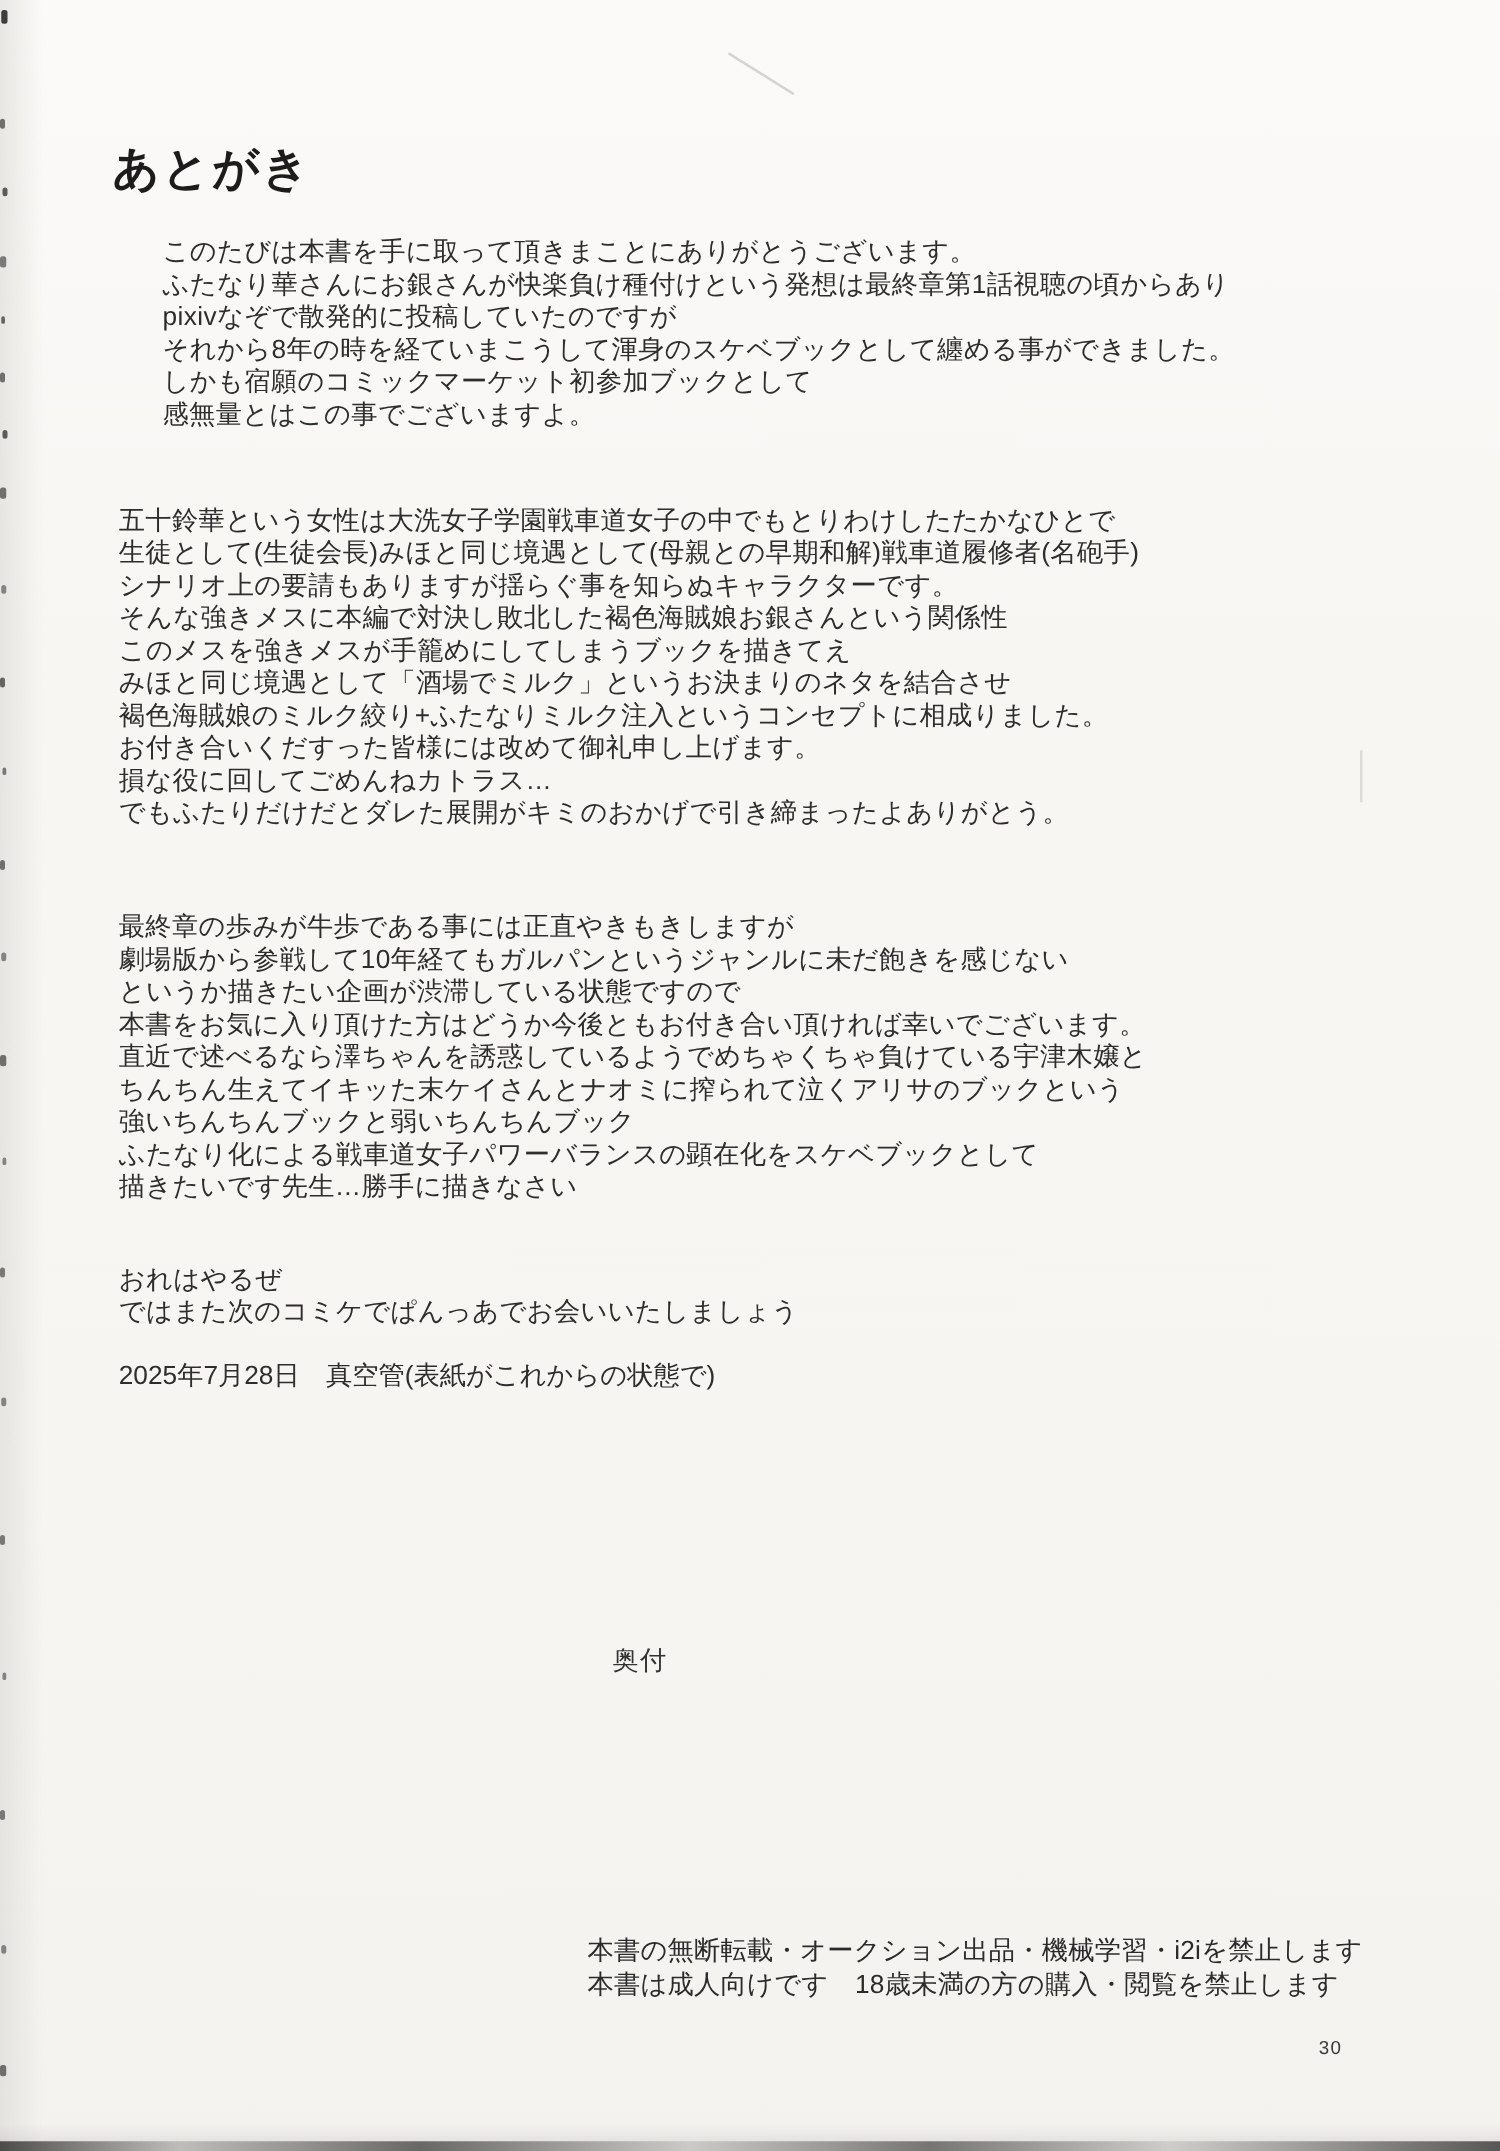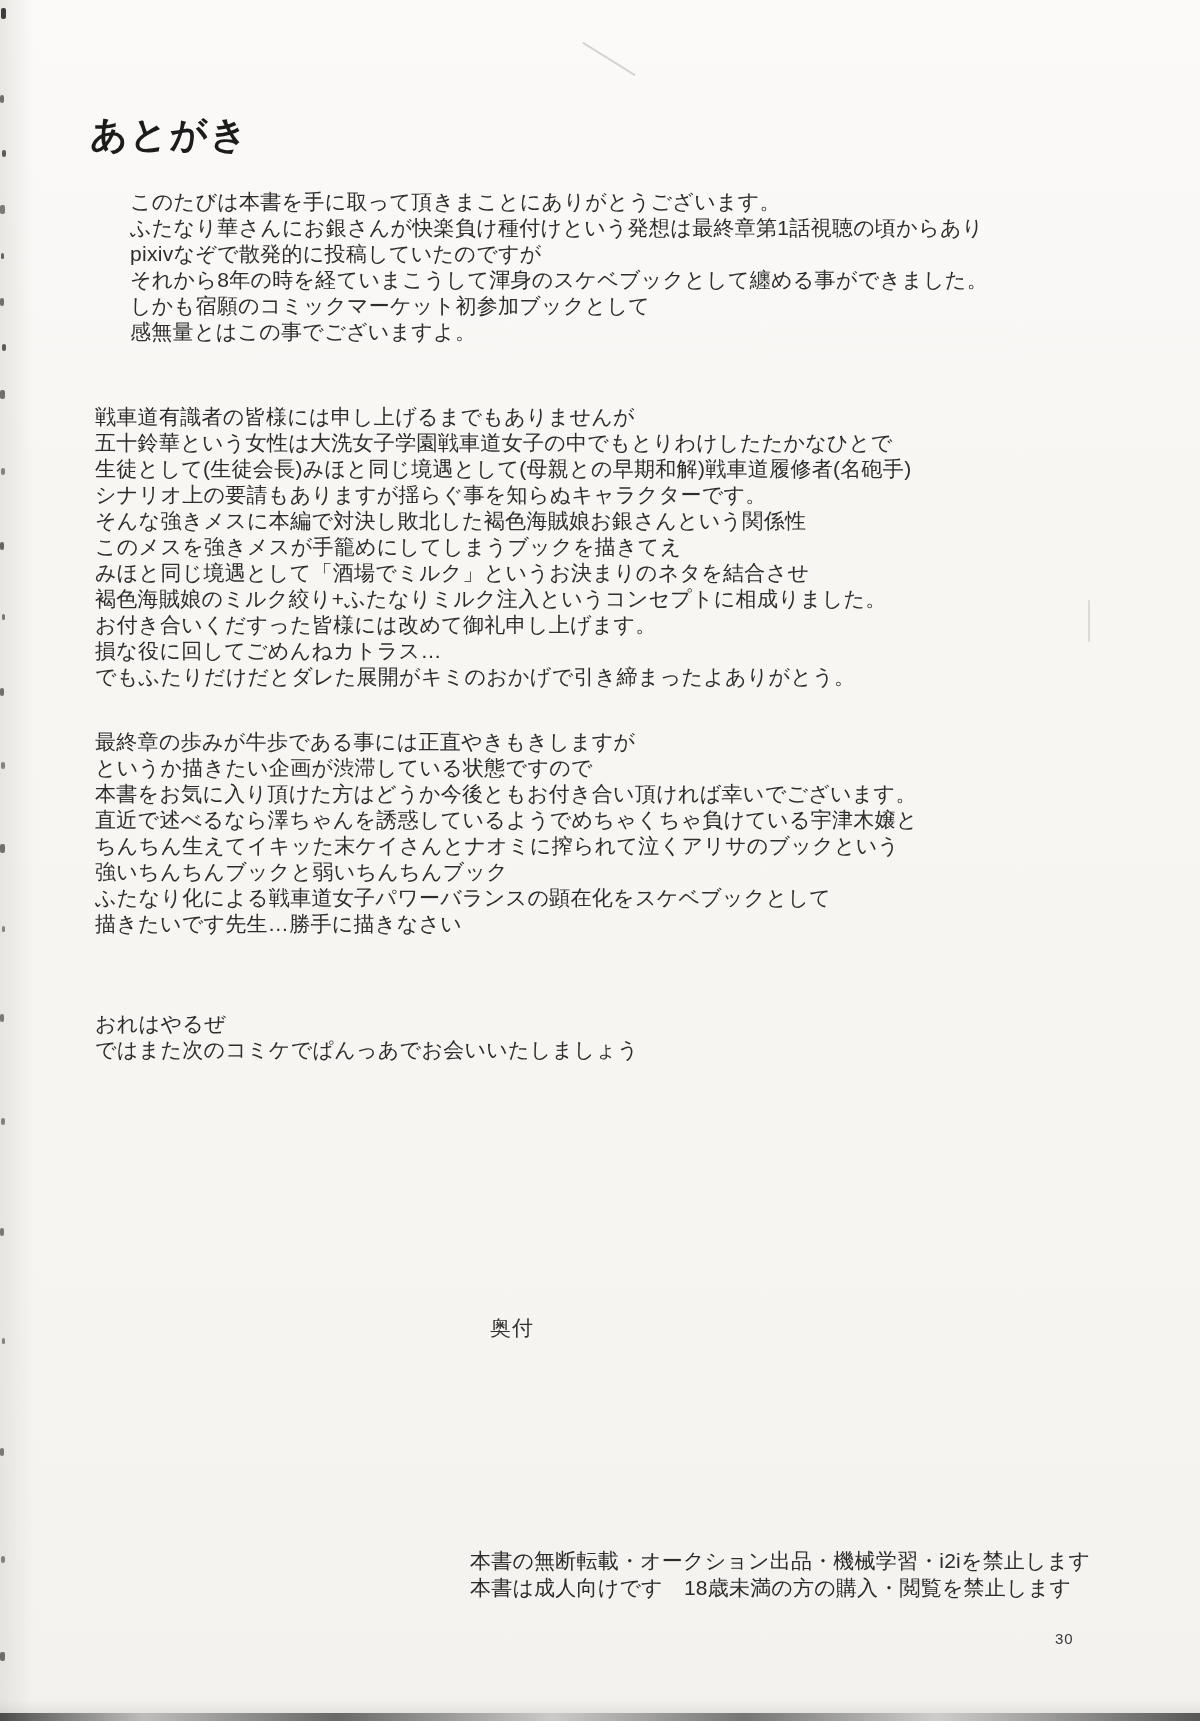--- a/index.html
+++ b/index.html
@@ -91,49 +91,50 @@
   <div class="para p1">
       <div class="line">このたびは本書を手に取って頂きまことにありがとうございます。</div>
       <div class="line">ふたなり華さんにお銀さんが快楽負け種付けという発想は最終章第1話視聴の頃からあり</div>
       <div class="line">pixivなぞで散発的に投稿していたのですが</div>
       <div class="line">それから8年の時を経ていまこうして渾身のスケベブックとして纏める事ができました。</div>
       <div class="line">しかも宿願のコミックマーケット初参加ブックとして</div>
       <div class="line">感無量とはこの事でございますよ。</div>
     </div>
 
   <div class="para p2">
-      <div class="line">戦車道有識者の皆様には申し上げるまでもありませんが</div>
       <div class="line">五十鈴華という女性は大洗女子学園戦車道女子の中でもとりわけしたたかなひとで</div>
       <div class="line">生徒として(生徒会長)みほと同じ境遇として(母親との早期和解)戦車道履修者(名砲手)</div>
       <div class="line">シナリオ上の要請もありますが揺らぐ事を知らぬキャラクターです。</div>
       <div class="line">そんな強きメスに本編で対決し敗北した褐色海賊娘お銀さんという関係性</div>
       <div class="line">このメスを強きメスが手籠めにしてしまうブックを描きてえ</div>
       <div class="line">みほと同じ境遇として「酒場でミルク」というお決まりのネタを結合させ</div>
       <div class="line">褐色海賊娘のミルク絞り+ふたなりミルク注入というコンセプトに相成りました。</div>
       <div class="line">お付き合いくだすった皆様には改めて御礼申し上げます。</div>
       <div class="line">損な役に回してごめんねカトラス…</div>
       <div class="line">でもふたりだけだとダレた展開がキミのおかげで引き締まったよありがとう。</div>
     </div>
 
   <div class="para p3">
       <div class="line">最終章の歩みが牛歩である事には正直やきもきしますが</div>
+      <div class="line">劇場版から参戦して10年経てもガルパンというジャンルに未だ飽きを感じない</div>
       <div class="line">というか描きたい企画が渋滞している状態ですので</div>
       <div class="line">本書をお気に入り頂けた方はどうか今後ともお付き合い頂ければ幸いでございます。</div>
       <div class="line">直近で述べるなら澤ちゃんを誘惑しているようでめちゃくちゃ負けている宇津木嬢と</div>
       <div class="line">ちんちん生えてイキッた末ケイさんとナオミに搾られて泣くアリサのブックという</div>
       <div class="line">強いちんちんブックと弱いちんちんブック</div>
       <div class="line">ふたなり化による戦車道女子パワーバランスの顕在化をスケベブックとして</div>
       <div class="line">描きたいです先生…勝手に描きなさい</div>
     </div>
 
   <div class="para p4">
       <div class="line">おれはやるぜ</div>
       <div class="line">ではまた次のコミケでぱんっあでお会いいたしましょう</div>
     </div>
 
+  <div class="date-line">2025年7月28日　真空管(表紙がこれからの状態で)</div>
 
   <div class="okuzuke-heading">奥付</div>
 
 
   <div class="notices">
       <div class="line">本書の無断転載・オークション出品・機械学習・i2iを禁止します</div>
       <div class="line">本書は成人向けです　18歳未満の方の購入・閲覧を禁止します</div>
     </div>
 
   <div class="page-number">30</div>

